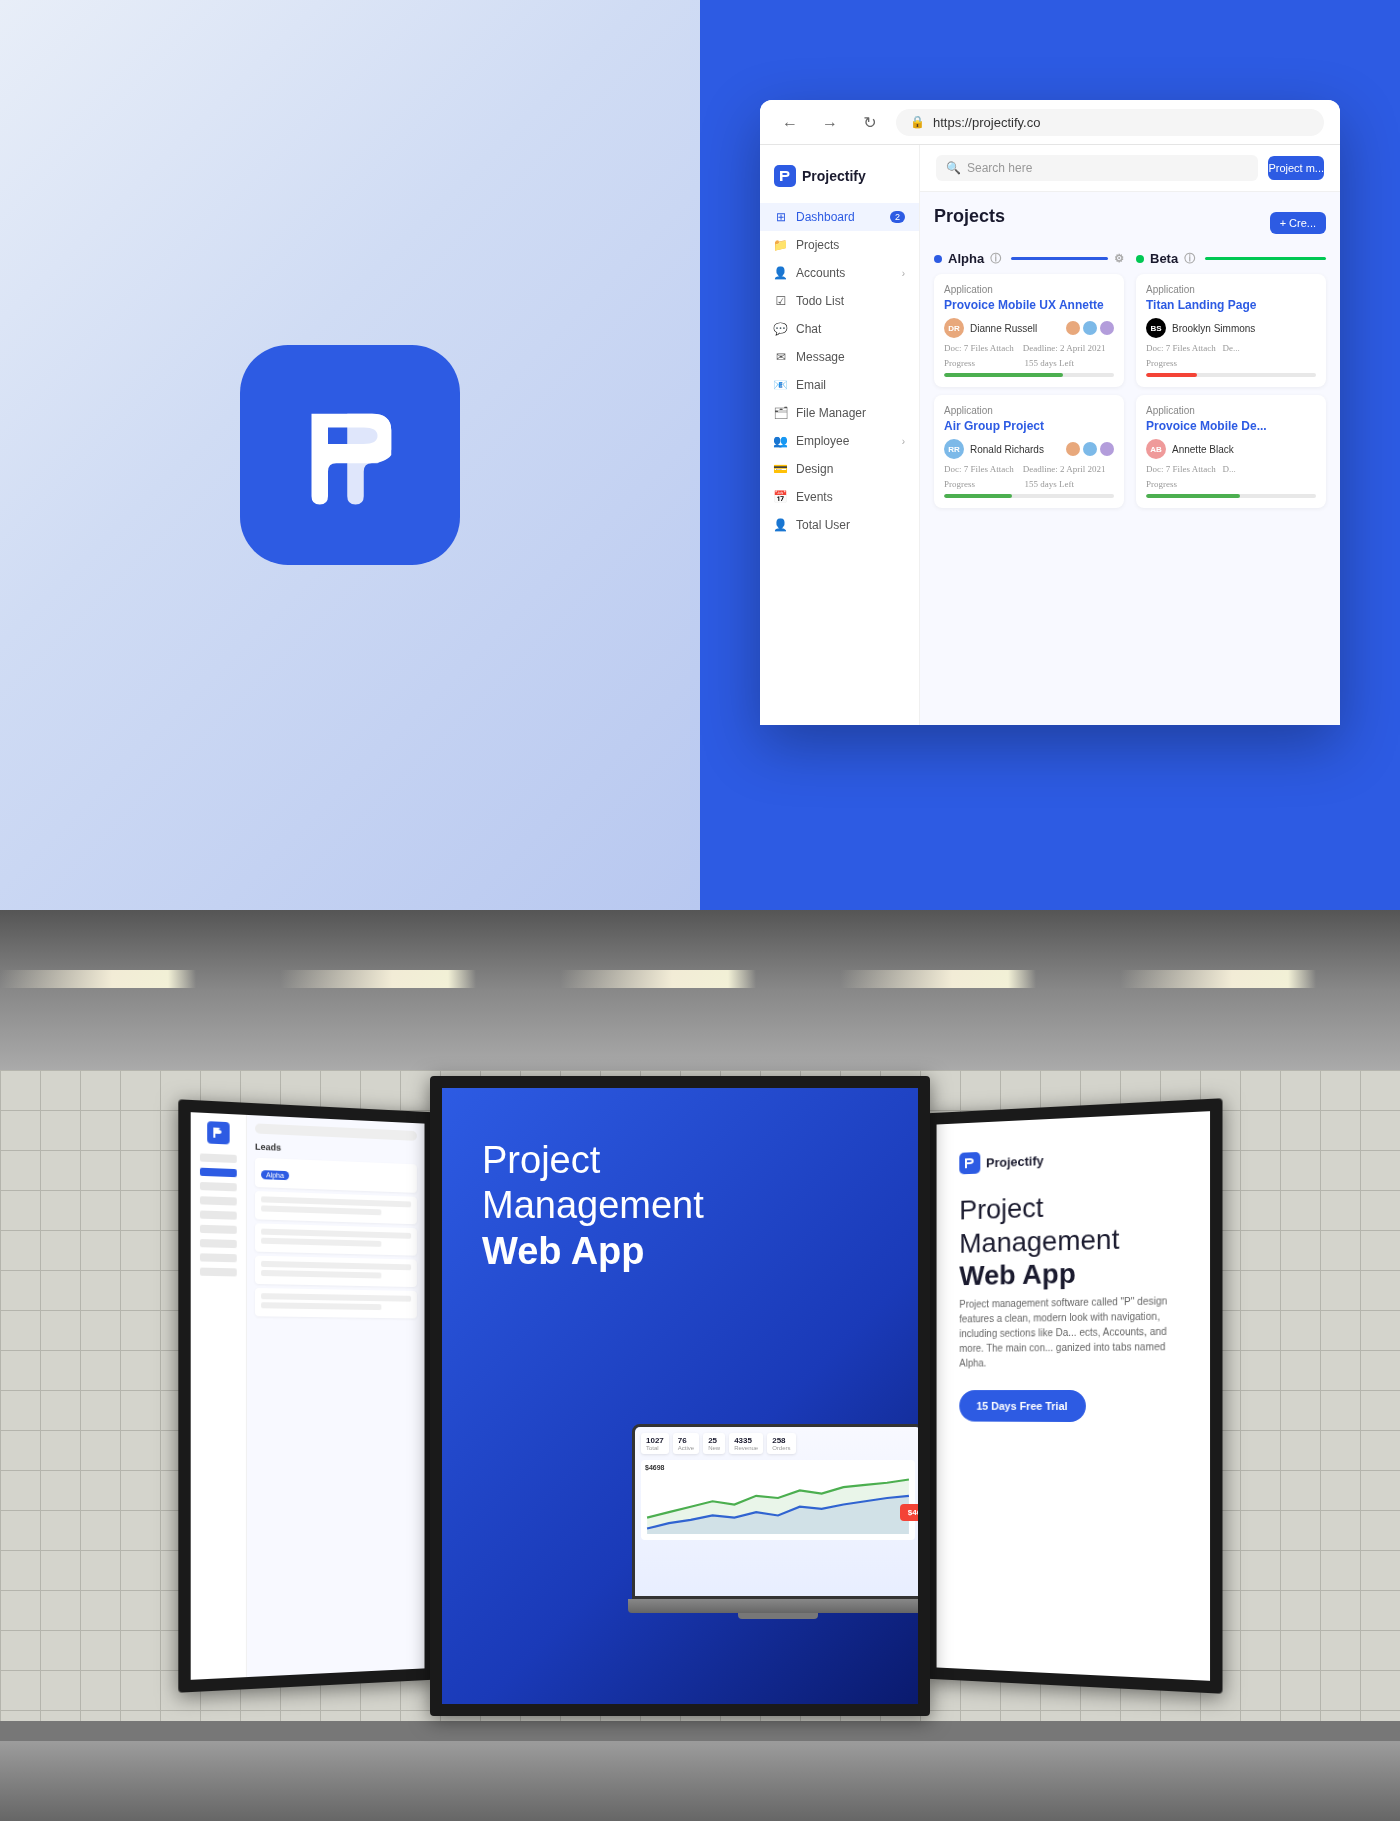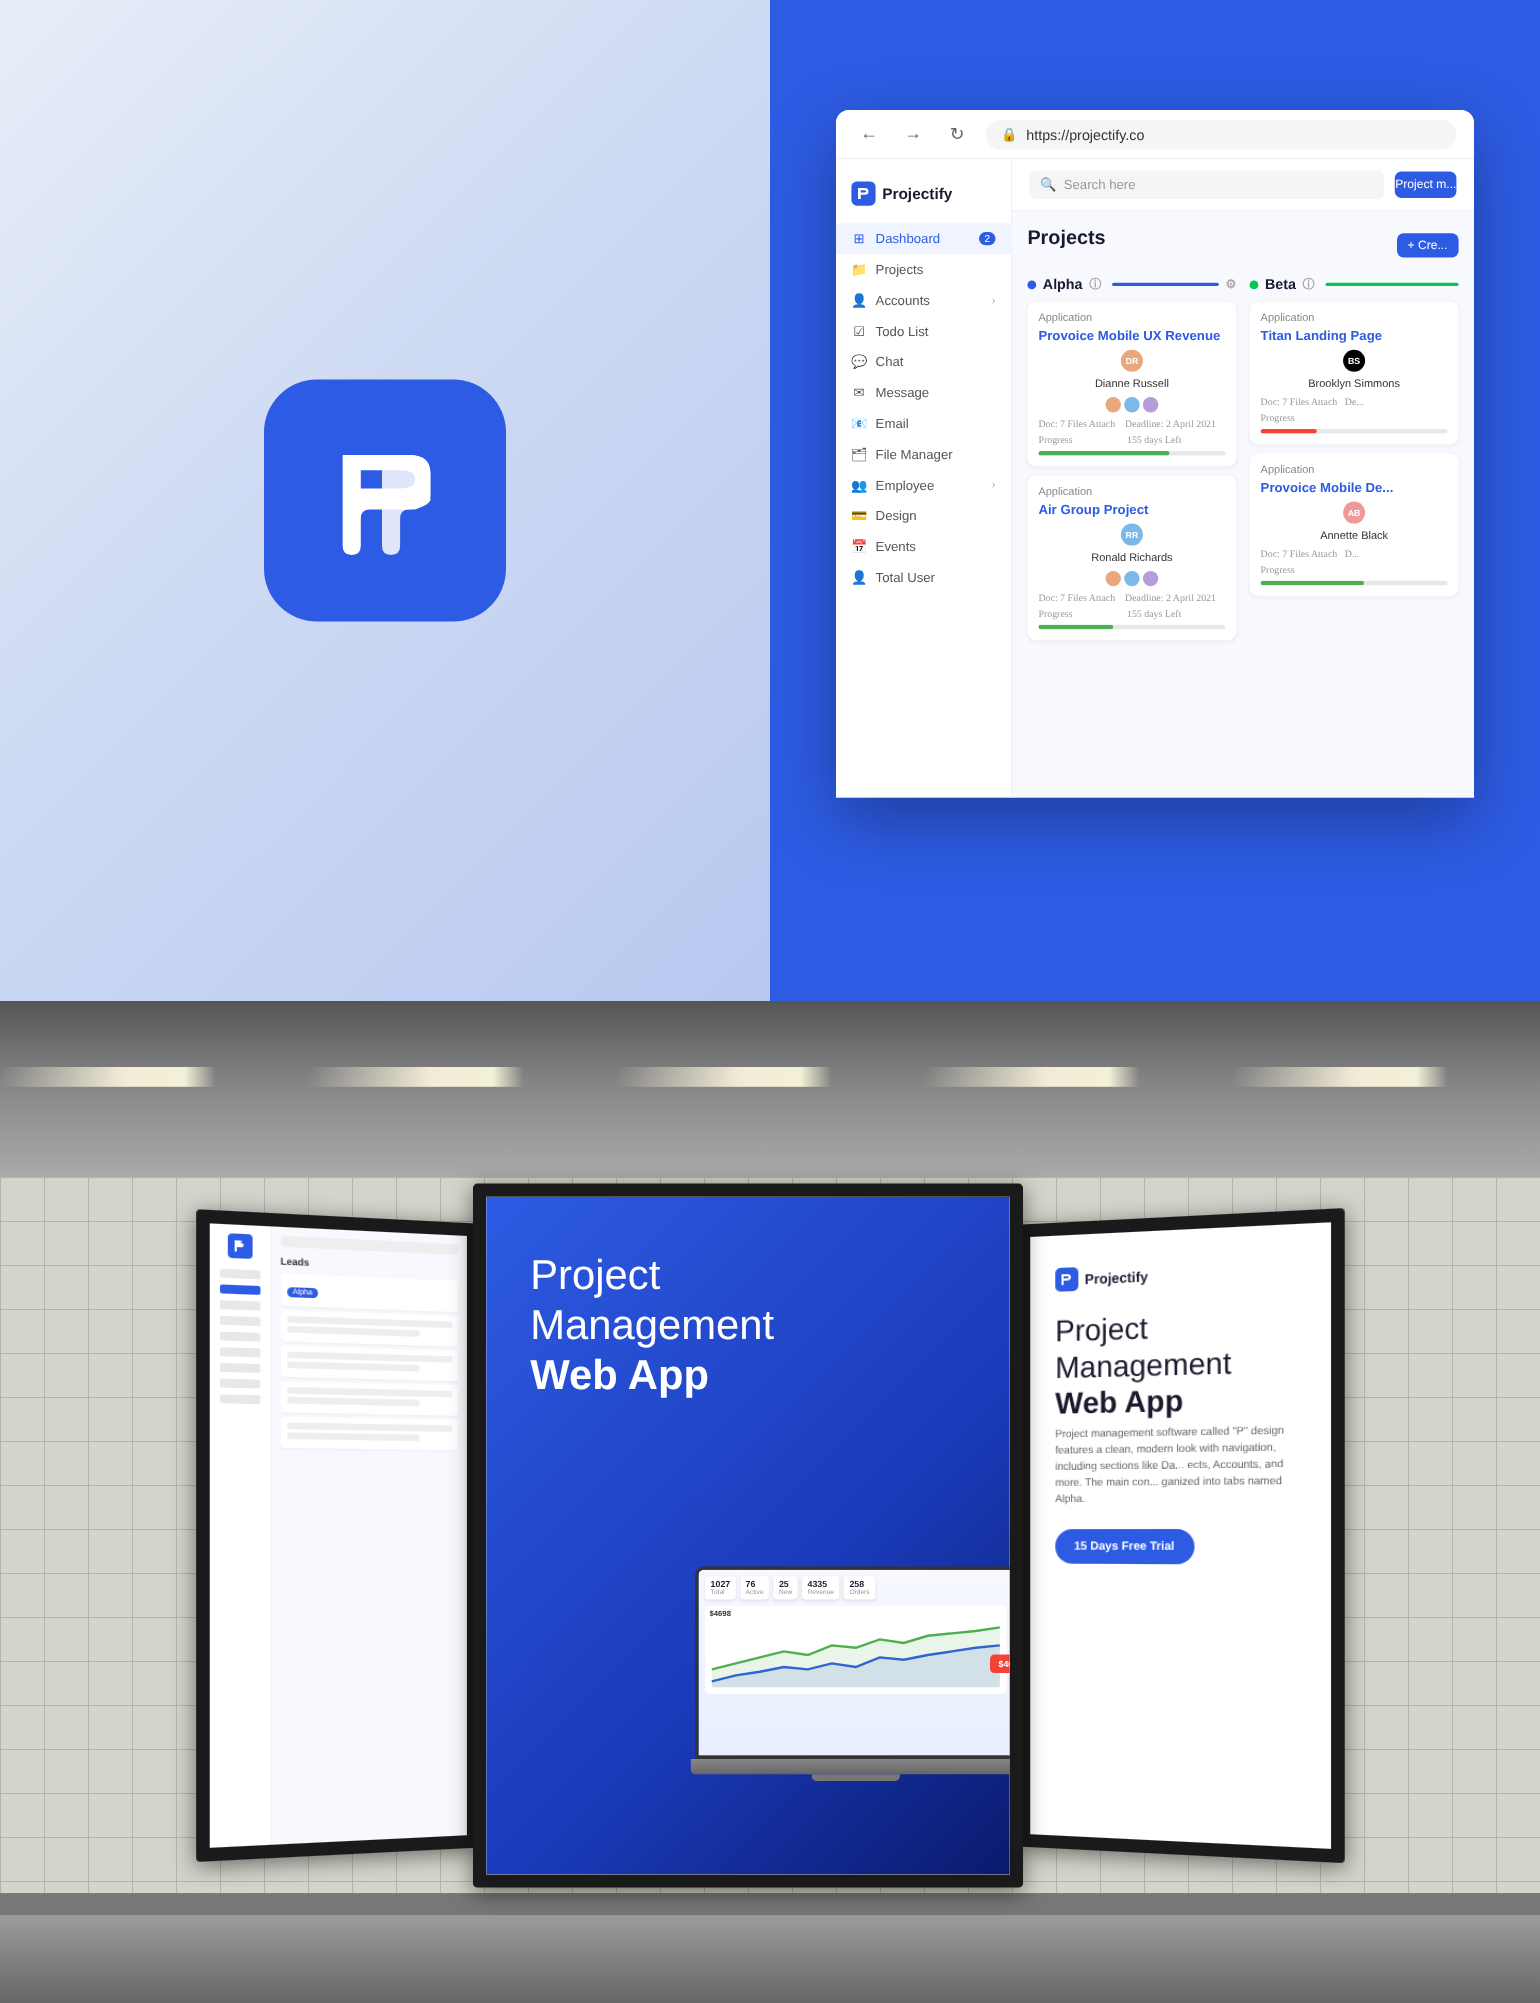--- a/index.html
+++ b/index.html
@@ -320,21 +320,20 @@
       font-weight: 600;
       color: #2d5be3;
       margin-bottom: 6px;
     }
 
     .card-meta {
       display: flex;
       align-items: center;
       gap: 6px;
       margin-bottom: 5px;
-      flex-direction: column;
     }
 
     .card-avatar {
       width: 20px;
       height: 20px;
       border-radius: 50%;
       display: flex;
       align-items: center;
       justify-content: center;
       font-size: 8px;
@@ -871,21 +870,21 @@
                 <div class="column-header">
                   <div class="column-header-dot" style="background:#2d5be3;"></div>
                   <span>Alpha</span>
                   <span style="font-size:11px; color:#aaa;">ⓘ</span>
                   <div class="column-header-line" style="background:#2d5be3;"></div>
                   <span style="font-size:11px; color:#aaa; cursor:pointer;">⚙</span>
                 </div>
 
                 <div class="project-card">
                   <div class="card-label">Application</div>
-                  <div class="card-title">Provoice Mobile UX Revenue</div>
+                  <div class="card-title">Provoice Mobile UX Annette</div>
                   <div class="card-meta">
                     <div class="card-avatar" style="background:#e8a87c;">DR</div>
                     <span class="card-name">Dianne Russell</span>
                     <div class="card-icons">
                       <div class="card-icon-circle" style="background:#e8a87c;"></div>
                       <div class="card-icon-circle" style="background:#7cb9e8;"></div>
                       <div class="card-icon-circle" style="background:#b39ddb;"></div>
                     </div>
                   </div>
                   <div class="card-footer">Doc: 7 Files Attach &nbsp;&nbsp; Deadline: 2 April 2021</div>

